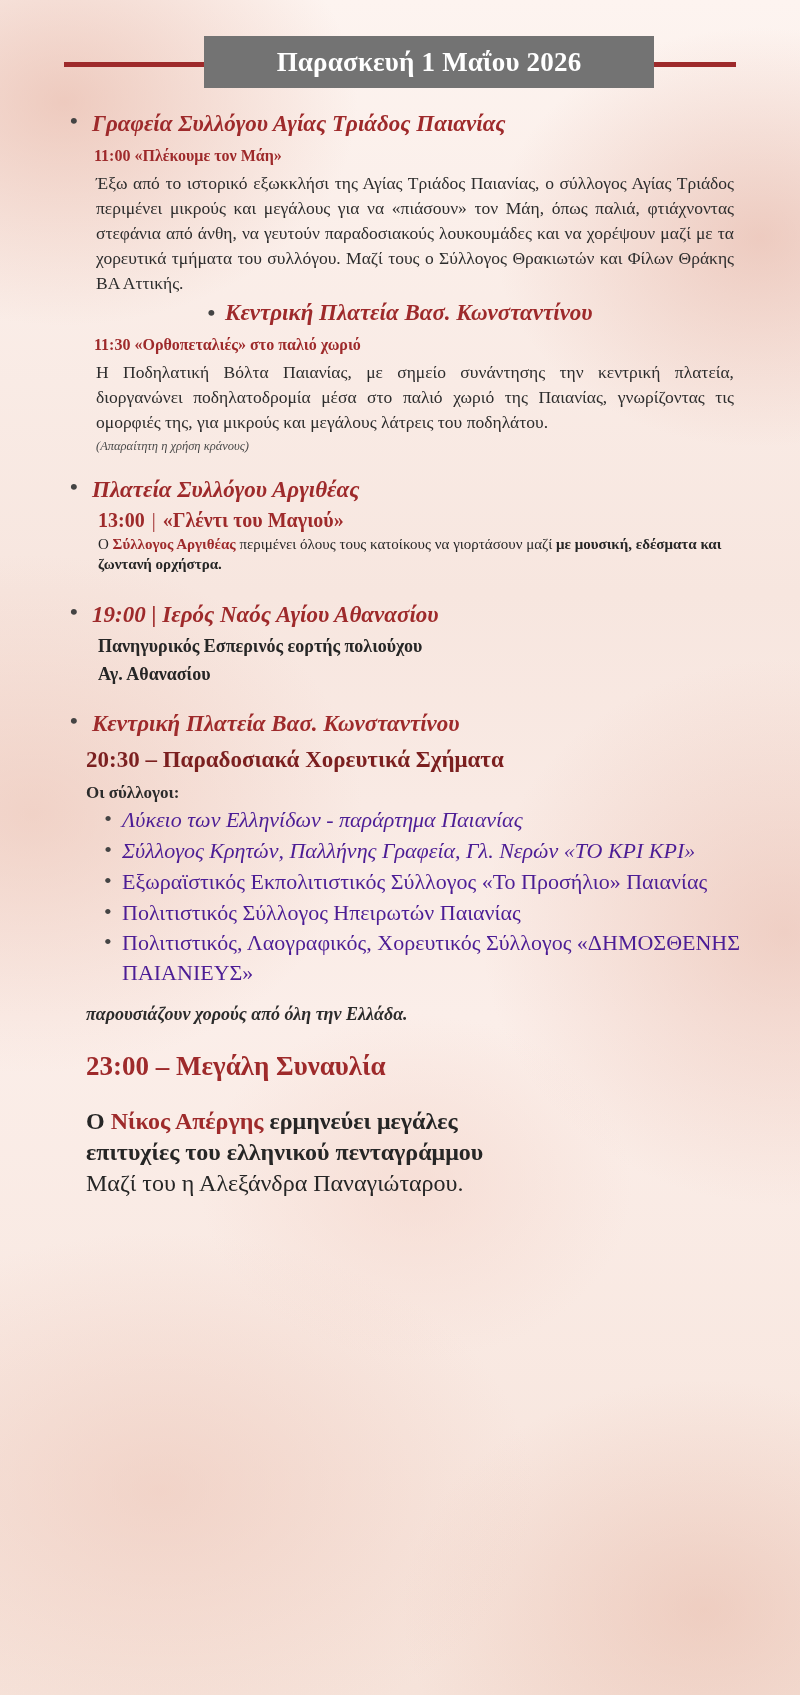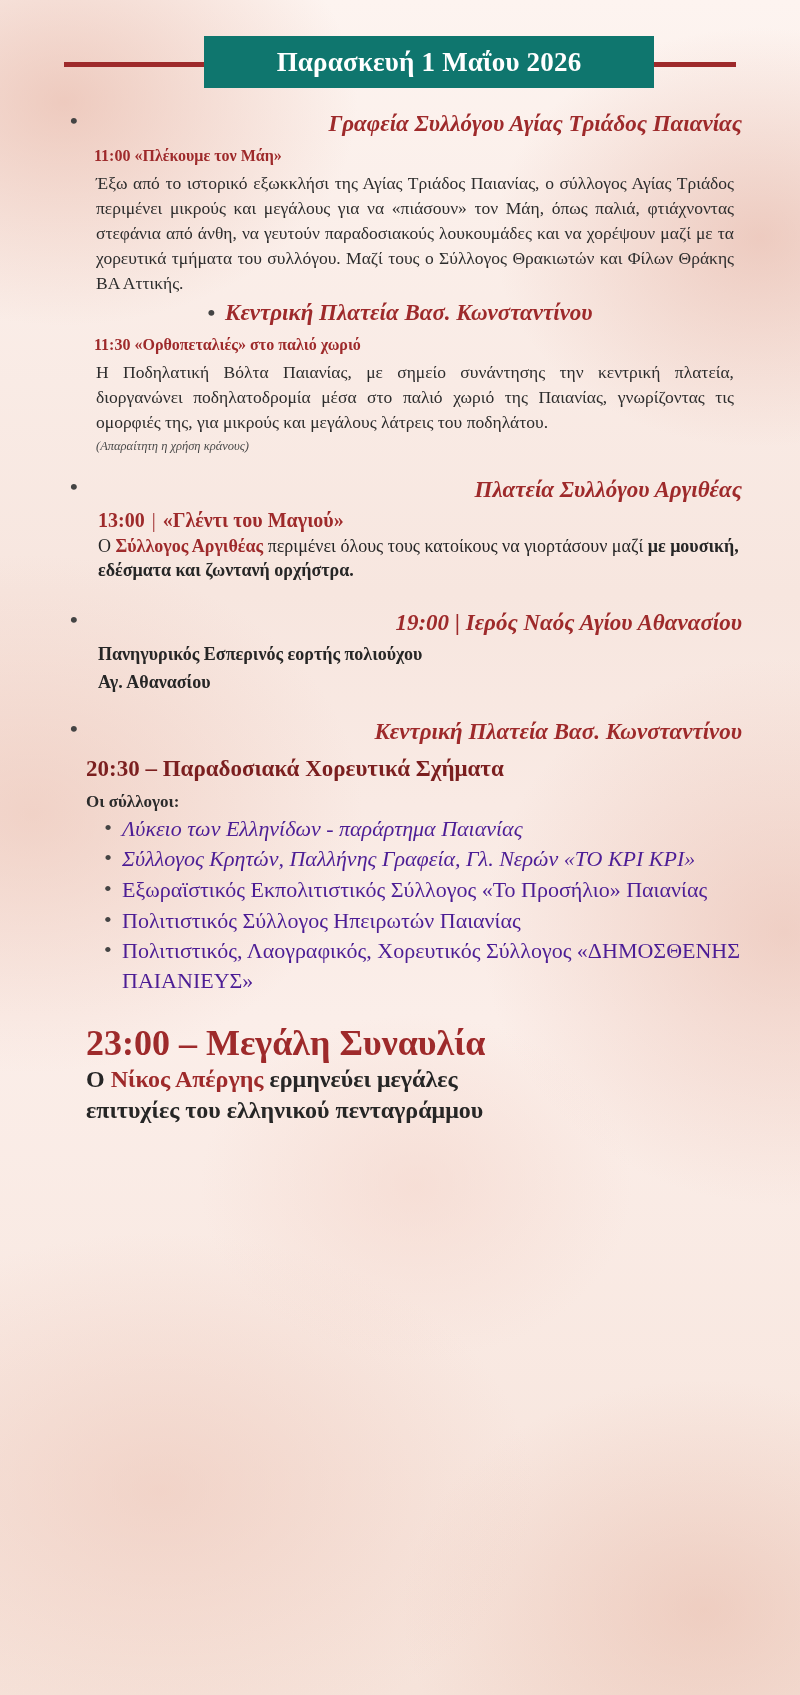--- a/index.html
+++ b/index.html
@@ -51,21 +51,21 @@
     right: 34px;
     height: 5px;
     background: #9e2a2b;
   }
   .header-band {
     position: absolute;
     top: 0;
     left: 174px;
     width: 450px;
     height: 52px;
-    background: #0f766e;
+    background: #737373;
     display: flex;
     align-items: center;
     justify-content: center;
   }
   .header-band h1 {
     margin: 0;
     font-size: 27px;
     font-weight: bold;
     color: #ffffff;
     letter-spacing: 0.2px;
@@ -79,21 +79,20 @@
   
   .venue {
     position: relative;
     padding-left: 34px;
     color: #9e2a2b;
     font-style: italic;
     font-weight: bold;
     font-size: 23px;
     line-height: 1.18;
     margin: 0 0 6px 0;
-    text-align: right;
   }
   .venue::before {
     content: "•";
     position: absolute;
     left: 12px;
     top: -2px;
     font-size: 22px;
     color: #444;
     font-style: normal;
   }
@@ -134,21 +133,21 @@
 
   .sub-time {
     color: #9e2a2b;
     font-weight: bold;
     font-size: 20px;
     margin: 0 0 2px 0;
   }
   .sub-time .sep { color: #9e2a2b; font-weight: normal; padding: 0 2px; }
 
   .line-text {
-    font-size: 18px;
+    font-size: 15px;
     line-height: 1.35;
     margin: 0;
     color: #262626;
   }
   .red-bold { color: #9e2a2b; font-weight: bold; }
   .dark-bold { font-weight: bold; }
   .evening-sub {
     font-weight: bold;
     font-size: 18px;
     line-height: 1.35;
@@ -195,23 +194,23 @@
     font-style: italic;
     font-weight: bold;
     font-size: 18px;
     padding-left: 28px;
     margin: 16px 0 0 0;
   }
 
   .concert {
     color: #9e2a2b;
     font-weight: bold;
-    font-size: 36px;
-    padding-left: 28px;
-    margin: 26px 0 0 0;
+    font-size: 27px;
+    padding-left: 28px;
+    margin: 26px 0 24px 0;
   }
 
   .finale {
     padding-left: 28px;
     font-size: 24px;
     line-height: 1.3;
     color: #262626;
   }
   .finale .name { color: #9e2a2b; font-weight: bold; }
   .finale .b { font-weight: bold; }
@@ -271,24 +270,26 @@
       <div class="venue">Κεντρική Πλατεία Βασ. Κωνσταντίνου</div>
       <div class="big-time">20:30 – Παραδοσιακά Χορευτικά Σχήματα</div>
       <div class="groups-label">Οι σύλλογοι:</div>
       <ul class="groups">
         <li class="italic">Λύκειο των Ελληνίδων - παράρτημα Παιανίας</li>
         <li class="italic">Σύλλογος Κρητών, Παλλήνης Γραφεία, Γλ. Νερών «ΤΟ ΚΡΙ ΚΡΙ»</li>
         <li>Εξωραϊστικός Εκπολιτιστικός Σύλλογος «Το Προσήλιο» Παιανίας</li>
         <li>Πολιτιστικός Σύλλογος Ηπειρωτών Παιανίας</li>
         <li>Πολιτιστικός, Λαογραφικός, Χορευτικός Σύλλογος «ΔΗΜΟΣΘΕΝΗΣ ΠΑΙΑΝΙΕΥΣ»</li>
       </ul>
+      <p class="present-line">παρουσιάζουν χορούς από όλη την Ελλάδα.</p>
     </div>
 
     <div>
       <div class="concert">23:00 – Μεγάλη Συναυλία</div>
       <div class="finale">
         <p><span class="b">Ο </span><span class="name">Νίκος Απέργης</span><span class="b"> ερμηνεύει μεγάλες</span></p>
         <p class="b">επιτυχίες του ελληνικού πενταγράμμου</p>
+        <p class="last">Μαζί του η Αλεξάνδρα Παναγιώταρου.</p>
       </div>
     </div>
 
   </div>
 </div>
 
 </body></html>

